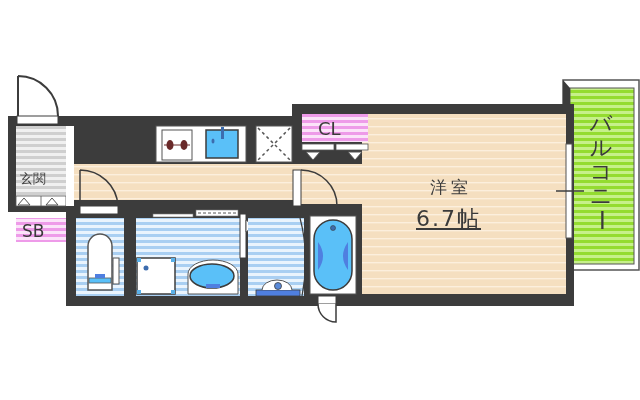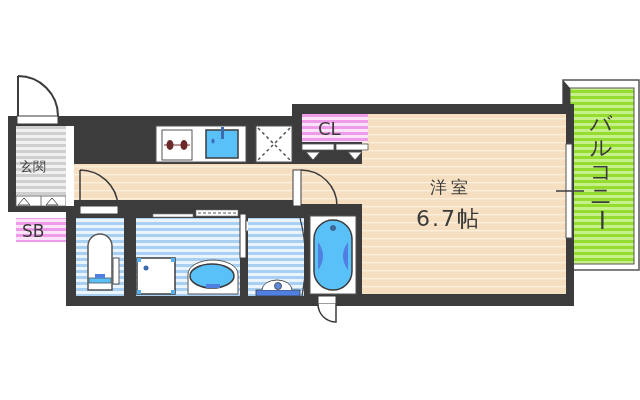--- a/index.html
+++ b/index.html
@@ -146,25 +146,25 @@
     <rect x="318" y="296" width="18" height="8" fill="#fff" stroke="#3c3c3c" stroke-width="1"></rect>
     <path d="M318,304 A18,18 0 0 0 336,322 L336,304" fill="#fff" stroke="#3c3c3c" stroke-width="1.5"></path>
   </g>
 
   <g>
     <rect x="566" y="144" width="6" height="94" fill="#fff" stroke="#555" stroke-width="1"></rect>
     <line x1="556" y1="191" x2="584" y2="191" stroke="#3c3c3c" stroke-width="1.5"></line>
   </g>
 </svg>
 
-<div class="label" style="left:20px;top:158px;font-size:13px;">玄関</div>
+<div class="label" style="left:20px;top:170px;font-size:13px;">玄関</div>
 <div class="label" style="left:22px;top:221px;font-size:17px;">SB</div>
 <div class="label" style="left:318px;top:118px;font-size:18px;">CL</div>
 <div class="label" style="left:430px;top:176px;font-size:17px;letter-spacing:4px;">洋室</div>
-<div class="label" style="left:416px;top:204px;font-size:22px;letter-spacing:2px;">6.7帖</div>
+<div class="label" style="left:416px;top:204px;font-size:22px;letter-spacing:2px;text-decoration:underline;">6.7帖</div>
 
 <div style="position:absolute;left:586px;top:112px;width:30px;font-size:22px;line-height:24px;color:#3a3a3a;text-align:center;">
   <div>バ</div>
   <div>ル</div>
   <div>コ</div>
   <div>ニ</div>
   <div style="transform:rotate(90deg);">ー</div>
 </div>
 
 </body></html>

